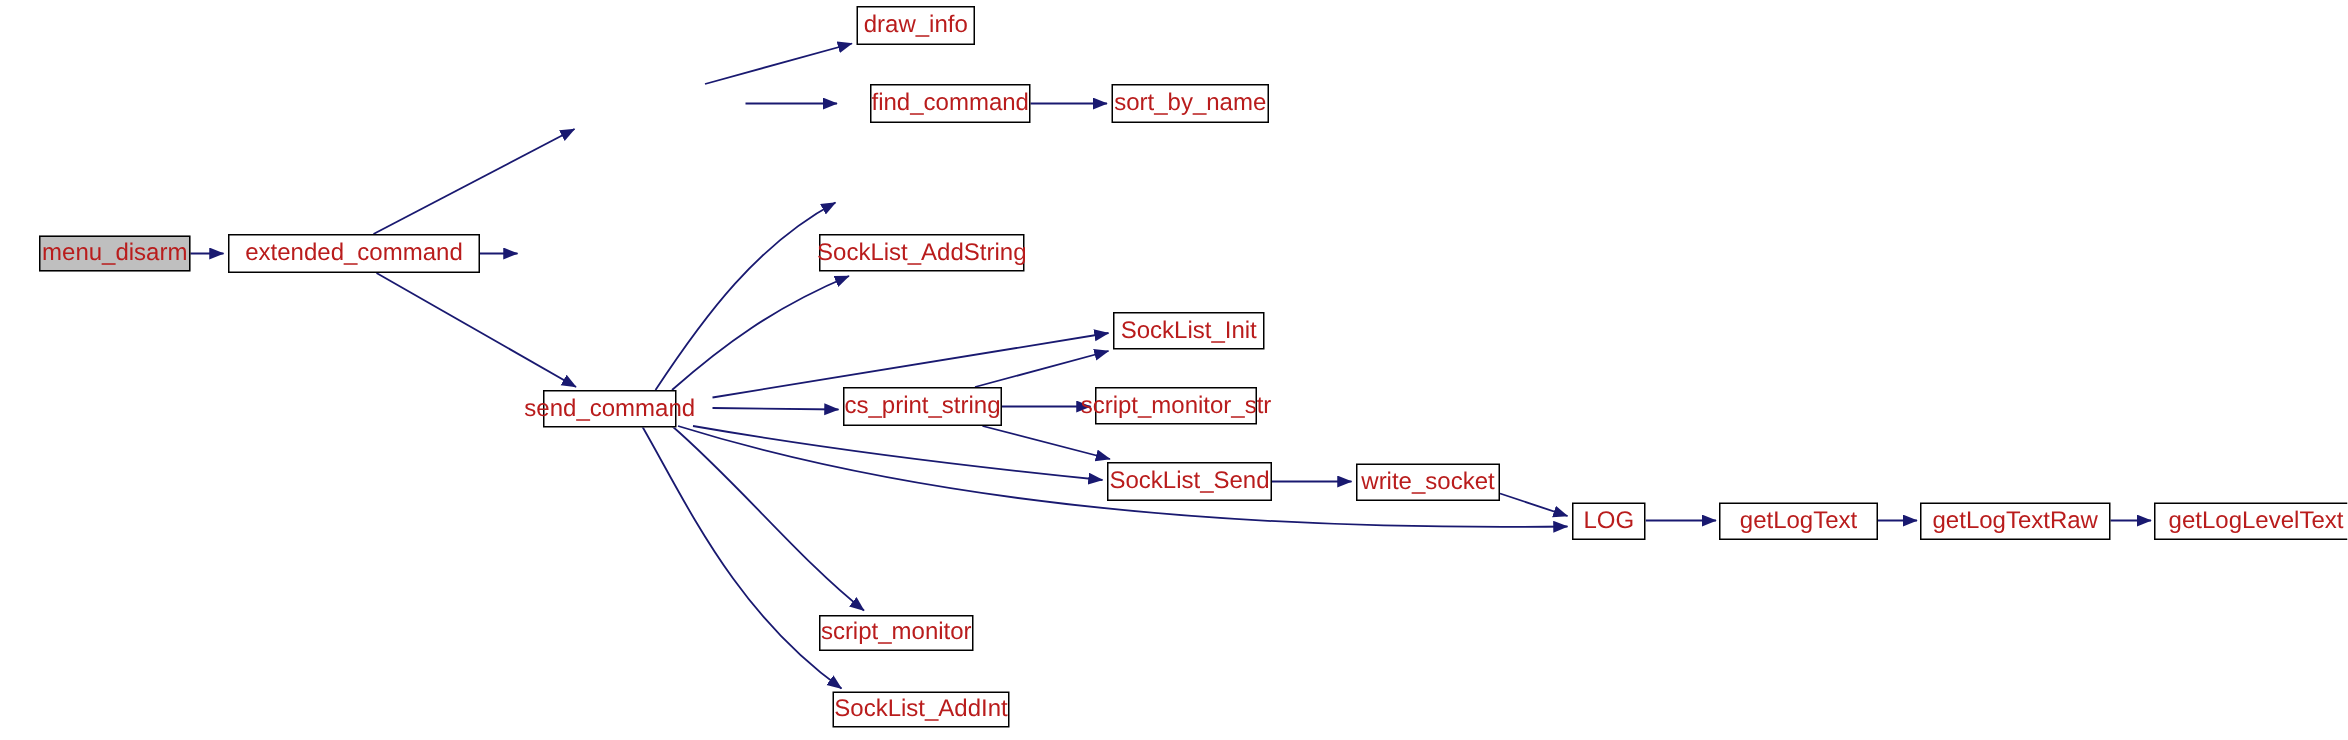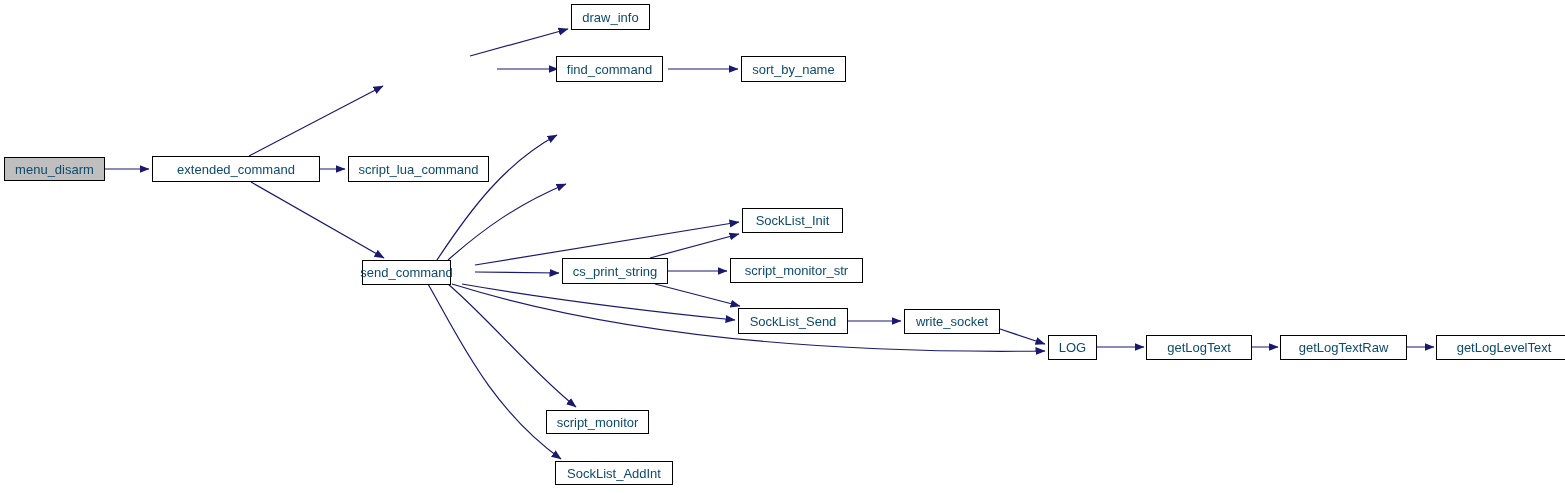--- a/index.html
+++ b/index.html
@@ -10,27 +10,27 @@
     font-family:"Liberation Sans","DejaVu Sans",sans-serif;
     overflow:hidden;
   }
   .edges{position:absolute;left:0;top:0;width:1565px;height:493px;}
   .edge{stroke:#191970;stroke-width:1.2;fill:none;}
   .node{
     position:absolute;
     box-sizing:border-box;
     border:1.2px solid #000000;
     background:#ffffff;
-    color:#0c4a6e;
-    font-size:13px;
+    color:#b91c1c;
+    font-size:16px;
     display:flex;align-items:center;justify-content:center;
     white-space:nowrap;
     cursor:pointer;
   }
-  .node.root{background:#bfbfbf;border-width:1.6px;}
+  .node.root{background:#bfbfbf;border-width:1.6px;margin-left:22px;}
 </style>
 </head>
 <body>
 
 <div class="graph">
 
   <svg class="edges" viewBox="0 0 1565 493" xmlns="http://www.w3.org/2000/svg">
     <defs>
       <marker id="arrow" markerWidth="11" markerHeight="9" refX="9.5" refY="4" orient="auto" markerUnits="userSpaceOnUse">
         <path d="M0,0 L10,4 L0,8 z" fill="#191970"></path>
@@ -57,27 +57,27 @@
     <path class="edge" marker-end="url(#arrow)" d="M848,321 L901,321"></path>
     <path class="edge" marker-end="url(#arrow)" d="M1000,329 L1045,344"></path>
     <path class="edge" marker-end="url(#arrow)" d="M1097,347 L1144,347"></path>
     <path class="edge" marker-end="url(#arrow)" d="M1233,347 L1278,347"></path>
     <path class="edge" marker-end="url(#arrow)" d="M1388,347 L1434,347"></path>
   </svg>
 
   <div class="node root" style="left:4px;   top:157px; width:101px; height:24px">menu_disarm</div>
   <div class="node" style="left:152px; top:156px; width:168px; height:26px">extended_command</div>
   <div class="node" style="left:571px; top:4px;   width:79px;  height:26px">draw_info</div>
-  <div class="node" style="left:556px; top:56px;  width:107px; height:26px">find_command</div>
+  <div class="node" style="left:580px; top:56px;  width:107px; height:26px">find_command</div>
   <div class="node" style="left:741px; top:56px;  width:105px; height:26px">sort_by_name</div>
-  <div class="node" style="left:348px; top:156px; width:141px; height:26px">script_lua_command</div>
   <div class="node" style="left:362px; top:260px; width:89px; height:25px">send_command</div>
+  <div class="node" style="left:546px; top:156px; width:137px; height:25px">SockList_AddString</div>
   <div class="node" style="left:742px; top:208px; width:101px; height:25px">SockList_Init</div>
   <div class="node" style="left:562px; top:258px; width:106px; height:26px">cs_print_string</div>
-  <div class="node" style="left:730px; top:258px; width:133px; height:25px">script_monitor_str</div>
+  <div class="node" style="left:730px; top:258px; width:108px; height:25px">script_monitor_str</div>
   <div class="node" style="left:738px; top:308px; width:110px; height:26px">SockList_Send</div>
   <div class="node" style="left:904px; top:309px; width:96px;  height:25px">write_socket</div>
   <div class="node" style="left:1048px;top:335px; width:49px;  height:25px">LOG</div>
   <div class="node" style="left:1146px;top:335px; width:106px;  height:25px">getLogText</div>
   <div class="node" style="left:1280px;top:335px; width:127px; height:25px">getLogTextRaw</div>
   <div class="node" style="left:1436px;top:335px; width:136px; height:25px">getLogLevelText</div>
   <div class="node" style="left:546px; top:410px; width:103px; height:24px">script_monitor</div>
   <div class="node" style="left:555px; top:461px; width:118px; height:24px">SockList_AddInt</div>
 
 </div>

